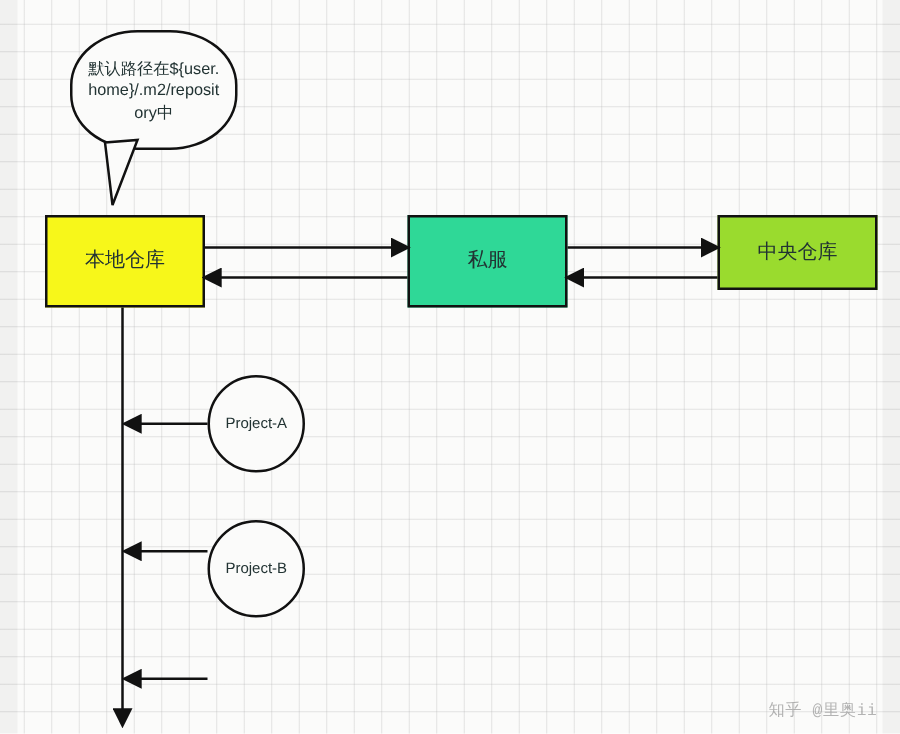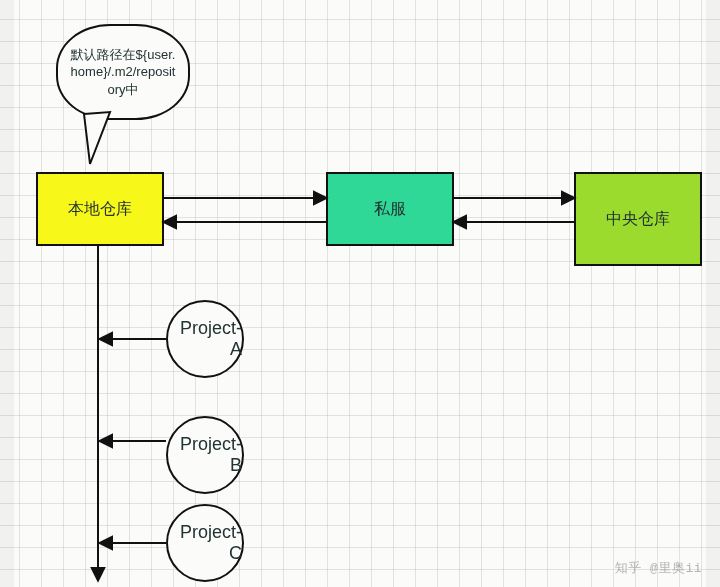--- a/index.html
+++ b/index.html
@@ -51,36 +51,36 @@
     align-items: center;
     justify-content: center;
     font-size: 16px;
     color: #233;
     text-align: right;
     line-height: 1.3;
   }
 
   .box.local   { left: 36px;  top: 172px; width: 128px; height: 74px; background: #f7f71a; }
   .box.private { left: 326px; top: 172px; width: 128px; height: 74px; background: #2fd897; }
-  .box.central { left: 574px; top: 172px; width: 128px; height: 94px; background: #9adb2e; }
+  .box.central { left: 574px; top: 172px; width: 128px; height: 60px; background: #9adb2e; }
 
   .circle {
     position: absolute;
     box-sizing: border-box;
     width: 78px;
     height: 78px;
     border: 2px solid #111;
     border-radius: 50%;
     background: #fbfbfa;
     display: flex;
     align-items: center;
     justify-content: center;
-    font-size: 18px;
+    font-size: 12px;
     color: #233;
-    text-align: right;
+    text-align: left;
     line-height: 1.15;
   }
   .circle.a { left: 166px; top: 300px; }
   .circle.b { left: 166px; top: 416px; }
   .circle.c { left: 166px; top: 504px; }
 
   
   .bubble-wrap {
     position: absolute;
     left: 56px;
@@ -152,23 +152,20 @@
   <div class="box central">
     <span>中央仓库</span>
   </div>
 
   <div class="circle a">
     <span>Project-A</span>
   </div>
   <div class="circle b">
     <span>Project-B</span>
   </div>
-  <div class="circle c">
-    <span>Project-C</span>
-  </div>
 
   <svg class="overlay">
     <defs>
       <marker id="arrow" viewBox="0 0 12 12" refX="10" refY="6" markerWidth="8" markerHeight="8" orient="auto-start-reverse">
         <path d="M 0 0 L 12 6 L 0 12 z" fill="#111"></path>
       </marker>
     </defs>
 
     <line x1="164" y1="198" x2="326" y2="198" stroke="#111" stroke-width="2" marker-end="url(#arrow)"></line>
     <line x1="326" y1="222" x2="164" y2="222" stroke="#111" stroke-width="2" marker-end="url(#arrow)"></line>

